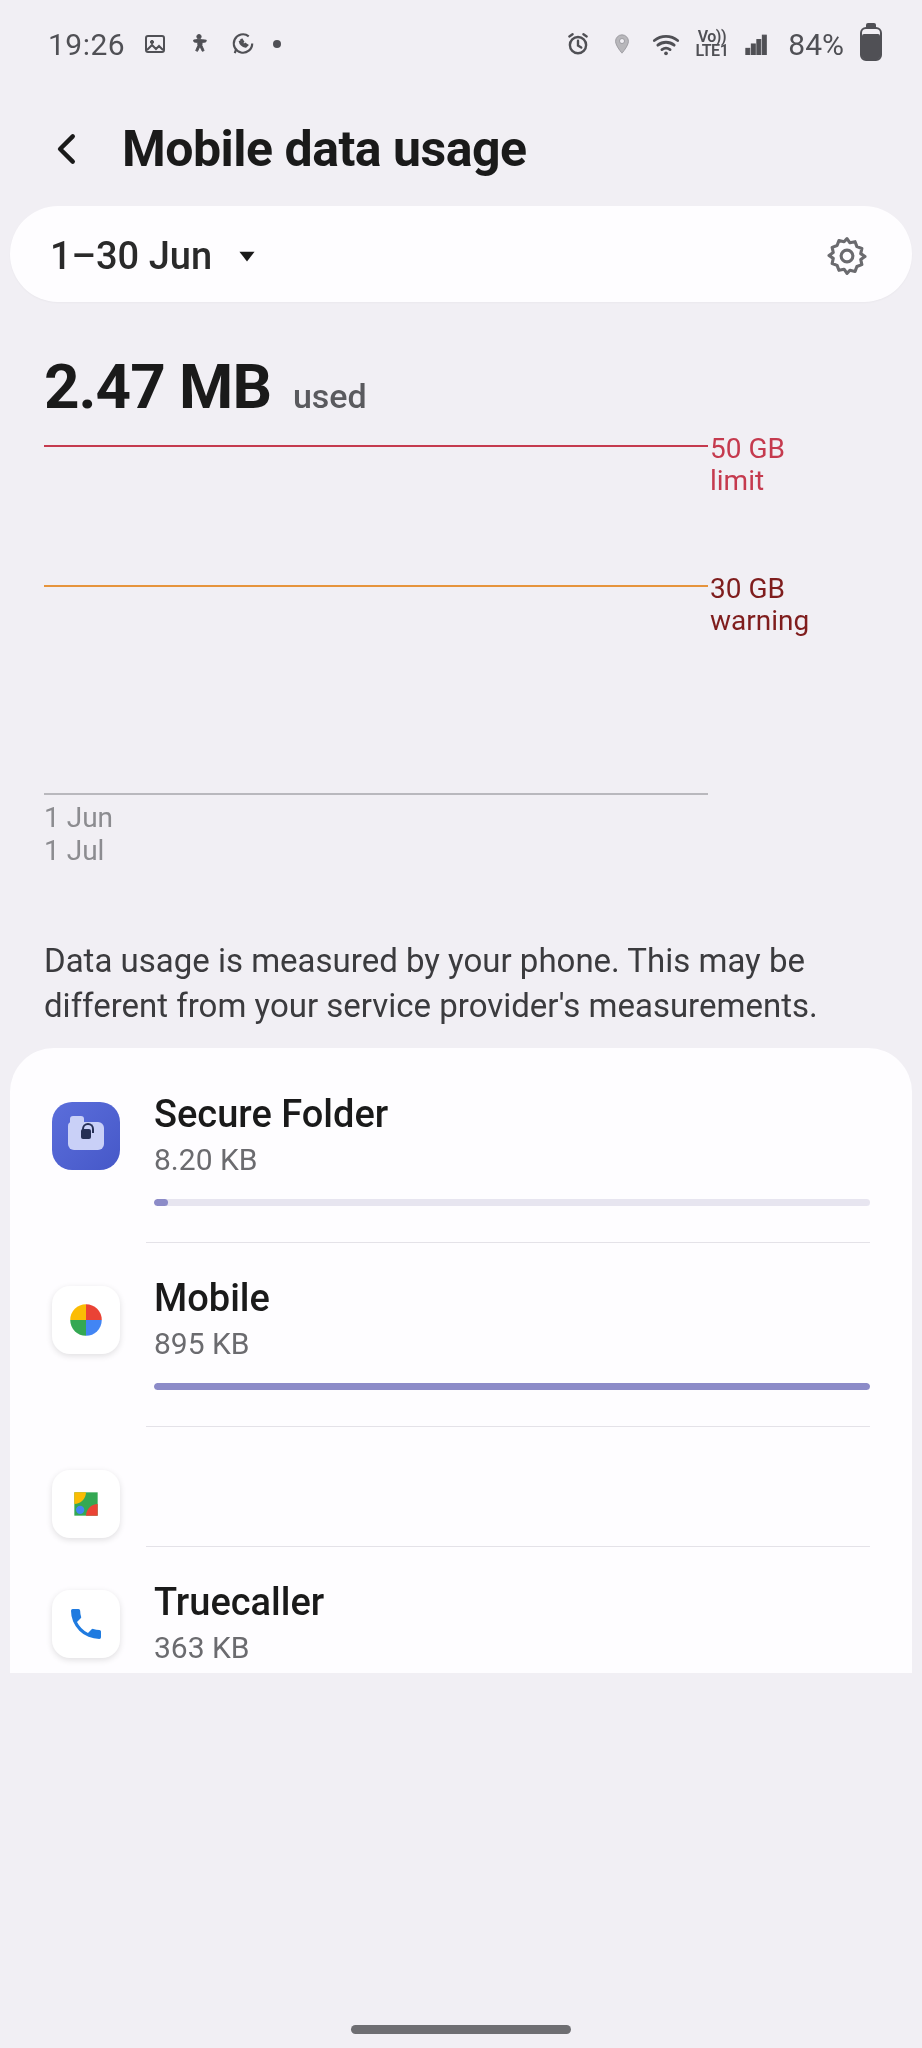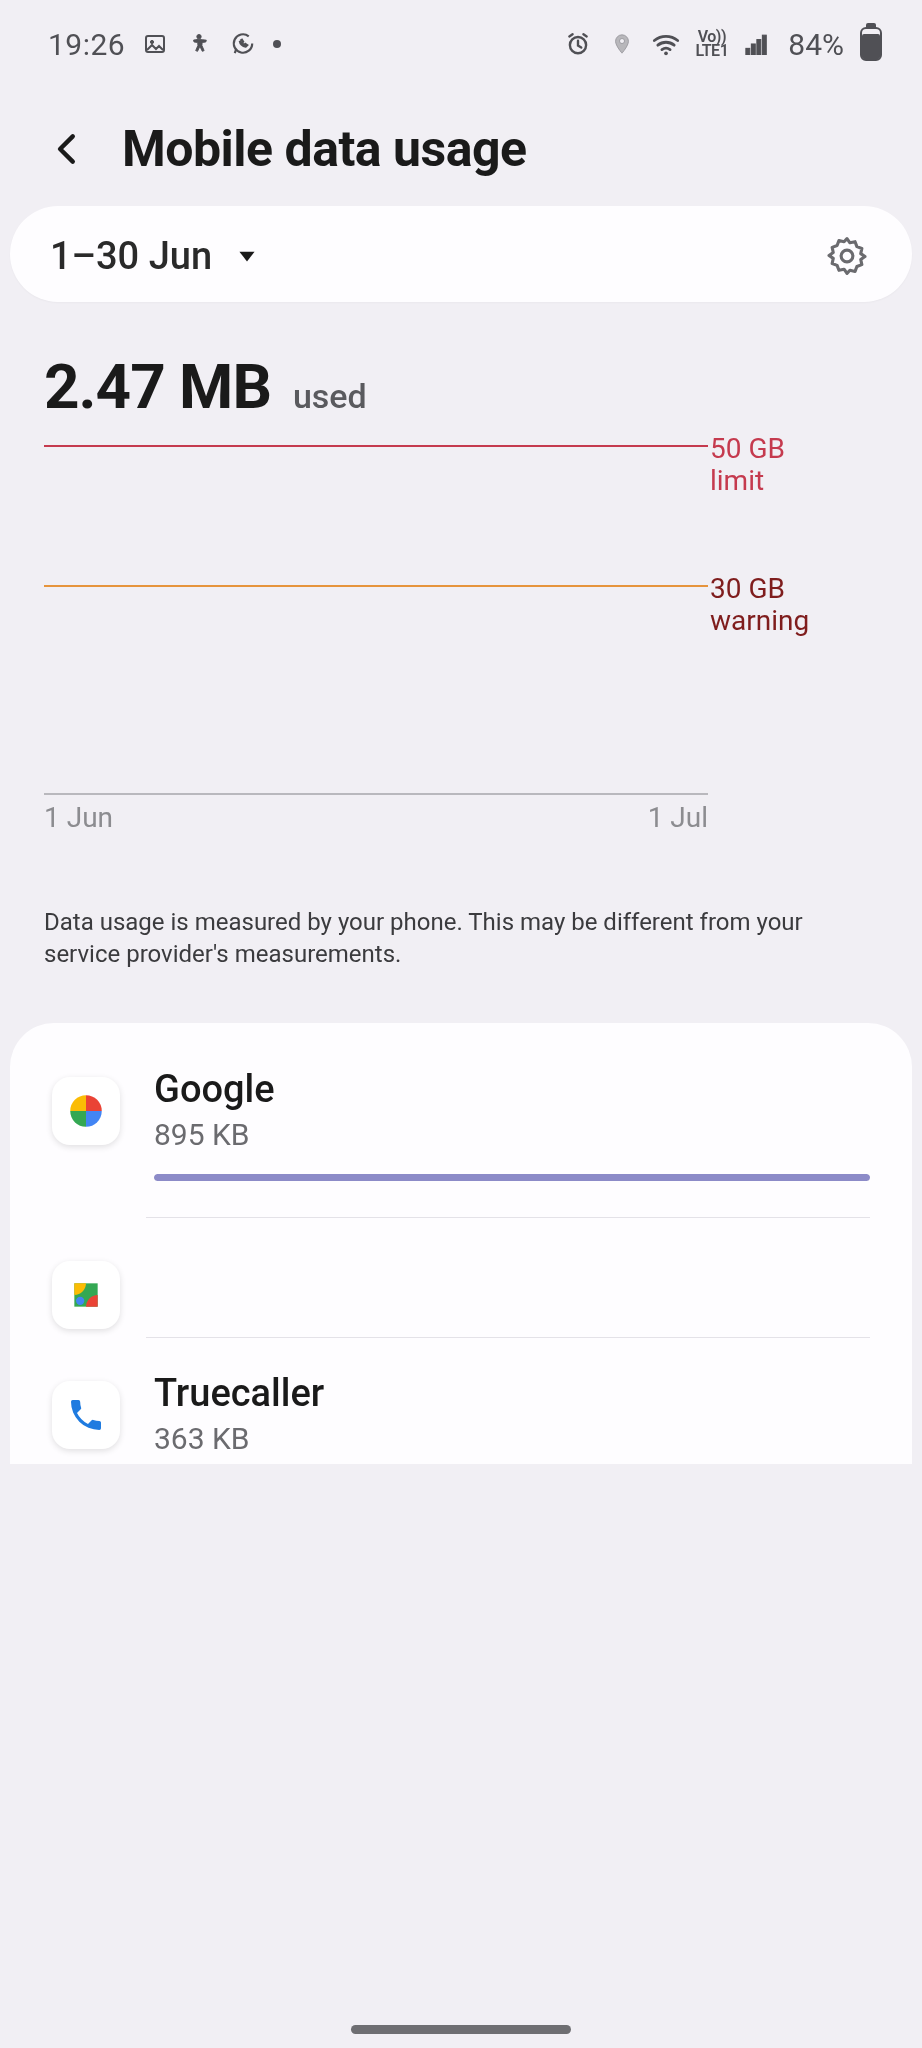--- a/index.html
+++ b/index.html
@@ -66,22 +66,22 @@
   .gear { width:50px; height:50px; display:flex; align-items:center; justify-content:center; }
 
   
   .summary { padding: 24px 44px 30px 44px; }
   .used-row { display:flex; align-items:baseline; gap:22px; margin-bottom: 22px;}
   .used-val  { font-size:62px; font-weight:750; letter-spacing:-1px; }
   .used-word { font-size:34px; color:#5a5a5e; font-weight:500;}
   .chart { position:relative; height: 350px; padding-right: 170px; margin-top: 12px;}
   .chart-line { position:absolute; left:0; right:170px; height:2px; }
   .chart-label { position:absolute; right:8px; width:160px; font-size:28px; line-height:1.15; text-align:left; }
-  .axis-row { display:flex; justify-content:space-between; padding-right:170px; font-size:28px; color:var(--muted2); margin-top:6px;}
-  .disclaimer { padding: 42px 44px 52px 44px; font-size:24px; line-height:1.35; color:#3b3b3e; }
+  .axis-row { display:flex; justify-content:space-between; padding-right:170px; font-size:28px; color:var(--muted2); margin-top:6px;flex-direction:column;}
+  .disclaimer { padding: 42px 44px 20px 44px; font-size:33px; line-height:1.35; color:#3b3b3e; }
 
   
   .card {
     margin: 0 10px;
     background: var(--card);
     border-radius: 44px 44px 0 0;
     padding: 10px 0 0 0;
   }
   .row {
     display:flex; align-items:flex-start; gap:34px;
@@ -234,32 +234,46 @@
   <div class="axis-row">
     <span>1 Jun</span>
     <span>1 Jul</span>
   </div>
 </div>
 
 <div class="disclaimer">Data usage is measured by your phone. This may be different from your service provider's measurements.</div>
 
 <div class="card">
 
+  <div class="row">
+    <div class="app-icon sf-bg">
+      <div class="sf-folder">
+          <div class="sf-lock"></div>
+        </div>
+    </div>
+    <div class="app-main">
+      <div class="app-name">Secure Folder</div>
+      <div class="app-sub">8.20 KB</div>
+      <div class="bar">
+          <i style="width:2%"></i>
+        </div>
+    </div>
+  </div>
 
   <div class="row">
     <div class="app-icon shadow">
       <svg viewBox="0 0 48 48" width="42" height="42">
         <path d="M24 24 L24 6  A18 18 0 0 1 42 24 Z" fill="#ea4335"></path>
         <path d="M24 24 L42 24 A18 18 0 0 1 24 42 Z" fill="#4285f4"></path>
         <path d="M24 24 L24 42 A18 18 0 0 1 6  24 Z" fill="#34a853"></path>
         <path d="M24 24 L6  24 A18 18 0 0 1 24 6  Z" fill="#fbbc04"></path>
       </svg>
     </div>
     <div class="app-main">
-      <div class="app-name">Google</div>
+      <div class="app-name">Mobile</div>
       <div class="app-sub">895 KB</div>
       <div class="bar">
           <i style="width:100%"></i>
         </div>
     </div>
   </div>
 
   <div class="row">
     <div class="app-icon shadow">
       <svg viewBox="0 0 48 48" width="40" height="40">

